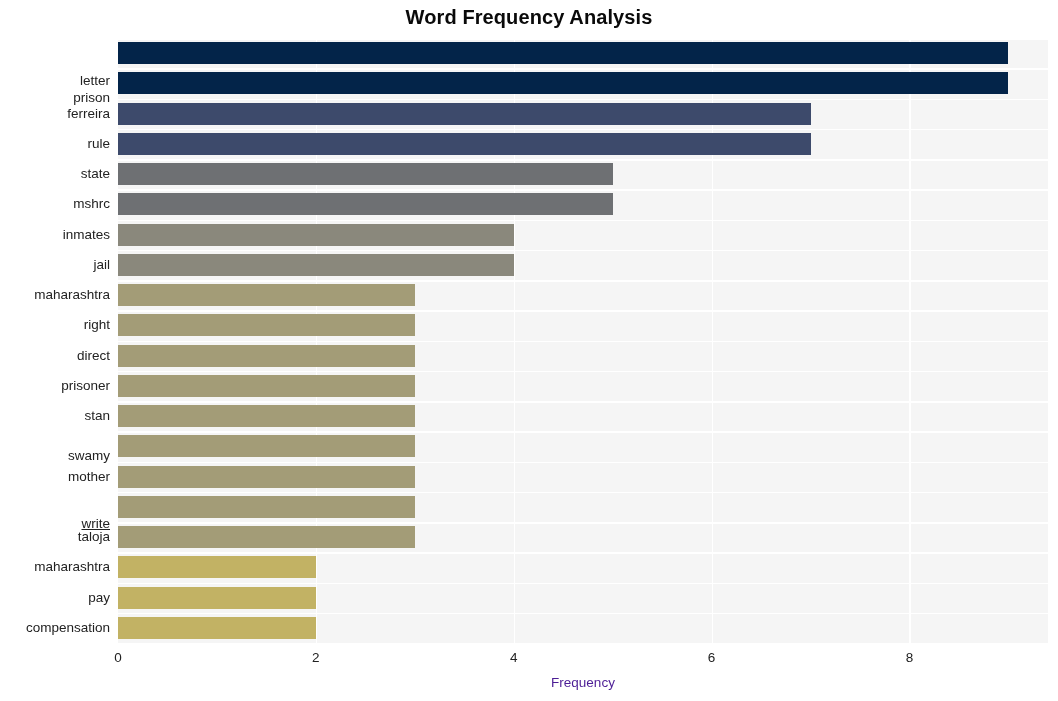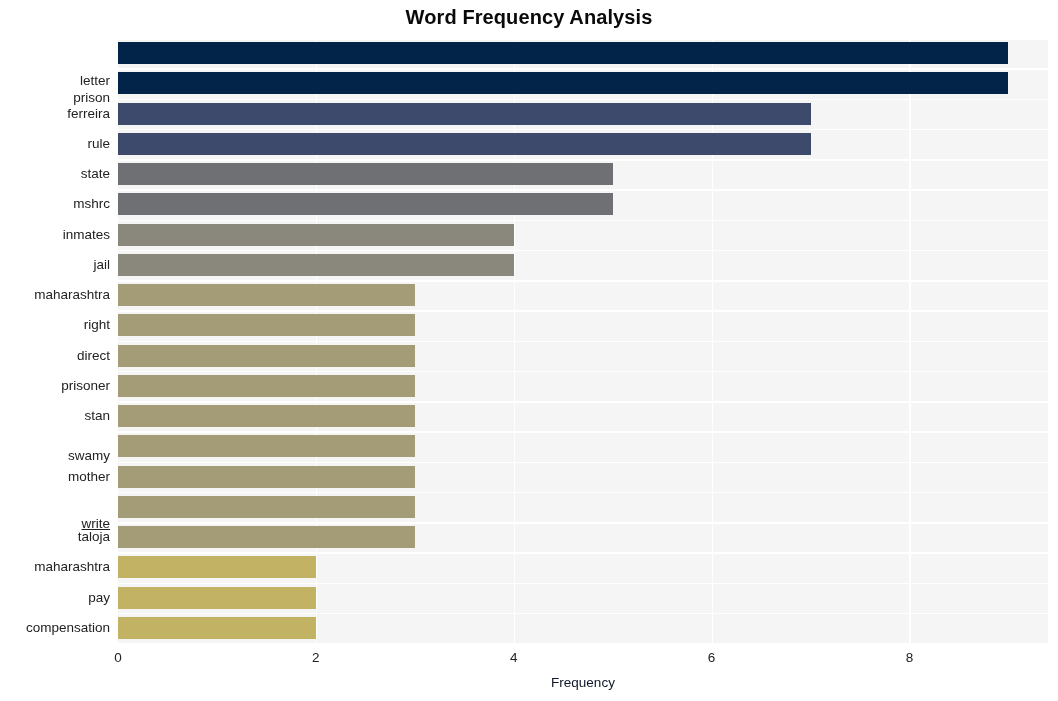--- a/index.html
+++ b/index.html
@@ -103,21 +103,21 @@
     color: #222222;
   }
 
   #x-axis-title {
     position: absolute;
     left: 118px;
     top: 675px;
     width: 930px;
     text-align: center;
     font-size: 13.5px;
-    color: #0f172a;
+    color: #4c1d95;
   }
 </style>
 </head>
 <body>
 
 <div id="chart-root">
 
   <div id="chart-title">Word Frequency Analysis</div>
 
   <div id="plot-area">

